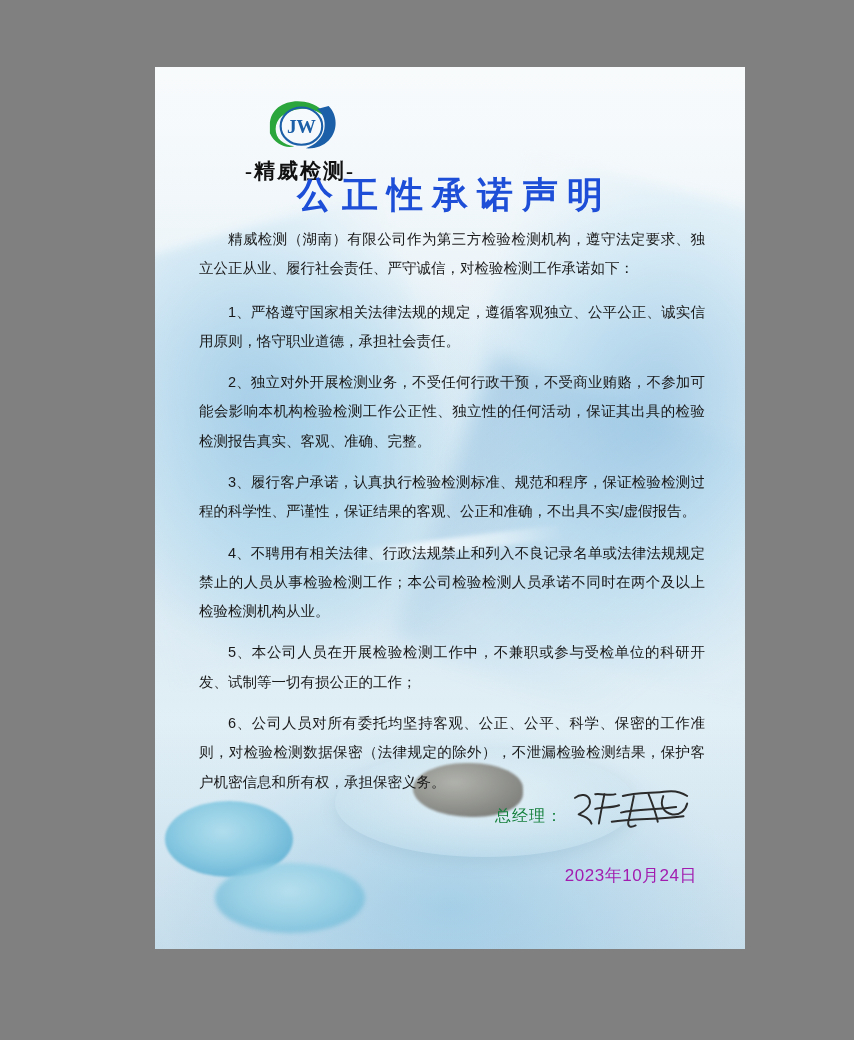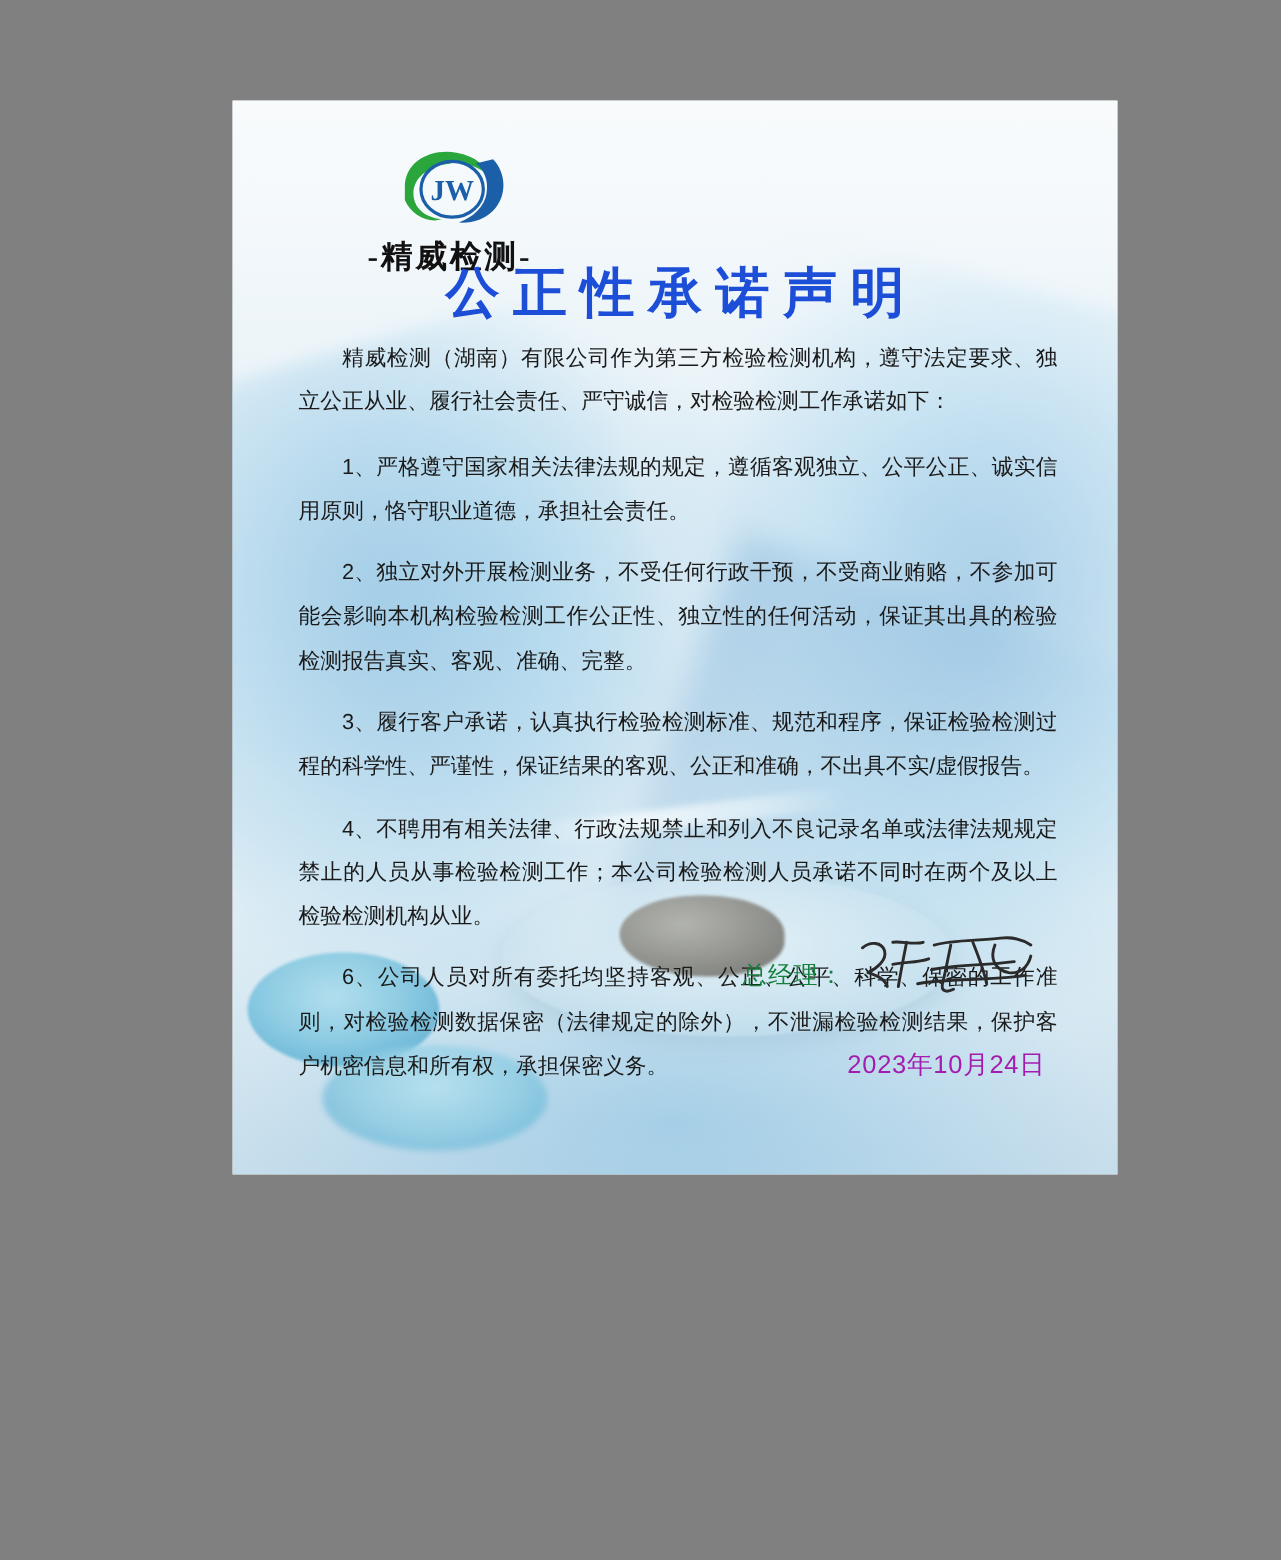--- a/index.html
+++ b/index.html
@@ -21,21 +21,21 @@
     height: 1040px;
     background: #808080;
   }
 
   
   #sheet {
     position: absolute;
     left: 155px;
     top: 67px;
     width: 590px;
-    height: 716px;
+    height: 882px;
     overflow: hidden;
     background: #e9f2f6;
   }
 
   
   .bg-layer {
     position: absolute;
     inset: 0;
     pointer-events: none;
   }
@@ -247,20 +247,21 @@
       </div>
 
       <div class="doc-title">公正性承诺声明</div>
 
       <div class="body-area">
         <p class="para lead">精威检测（湖南）有限公司作为第三方检验检测机构，遵守法定要求、独立公正从业、履行社会责任、严守诚信，对检验检测工作承诺如下：</p>
         <p class="para">1、严格遵守国家相关法律法规的规定，遵循客观独立、公平公正、诚实信用原则，恪守职业道德，承担社会责任。</p>
         <p class="para">2、独立对外开展检测业务，不受任何行政干预，不受商业贿赂，不参加可能会影响本机构检验检测工作公正性、独立性的任何活动，保证其出具的检验检测报告真实、客观、准确、完整。</p>
         <p class="para">3、履行客户承诺，认真执行检验检测标准、规范和程序，保证检验检测过程的科学性、严谨性，保证结果的客观、公正和准确，不出具不实/虚假报告。</p>
         <p class="para">4、不聘用有相关法律、行政法规禁止和列入不良记录名单或法律法规规定禁止的人员从事检验检测工作；本公司检验检测人员承诺不同时在两个及以上检验检测机构从业。</p>
+        <p class="para">5、本公司人员在开展检验检测工作中，不兼职或参与受检单位的科研开发、试制等一切有损公正的工作；</p>
         <p class="para">6、公司人员对所有委托均坚持客观、公正、公平、科学、保密的工作准则，对检验检测数据保密（法律规定的除外），不泄漏检验检测结果，保护客户机密信息和所有权，承担保密义务。</p>
       </div>
 
       <div class="signature-row">
         <span class="sig-label">总经理：</span>
         <svg class="sig-mark" viewBox="0 0 140 50">
           <g fill="none" stroke="#2b2b2b" stroke-width="2.1" stroke-linecap="round" stroke-linejoin="round">
             <path d="M8 14 C14 9, 22 10, 24 16 C26 23, 18 29, 12 32 C18 34, 24 36, 26 42"></path>
             <path d="M30 10 C36 9, 46 12, 52 10"></path>
             <path d="M40 10 C38 20, 36 30, 34 42"></path>

